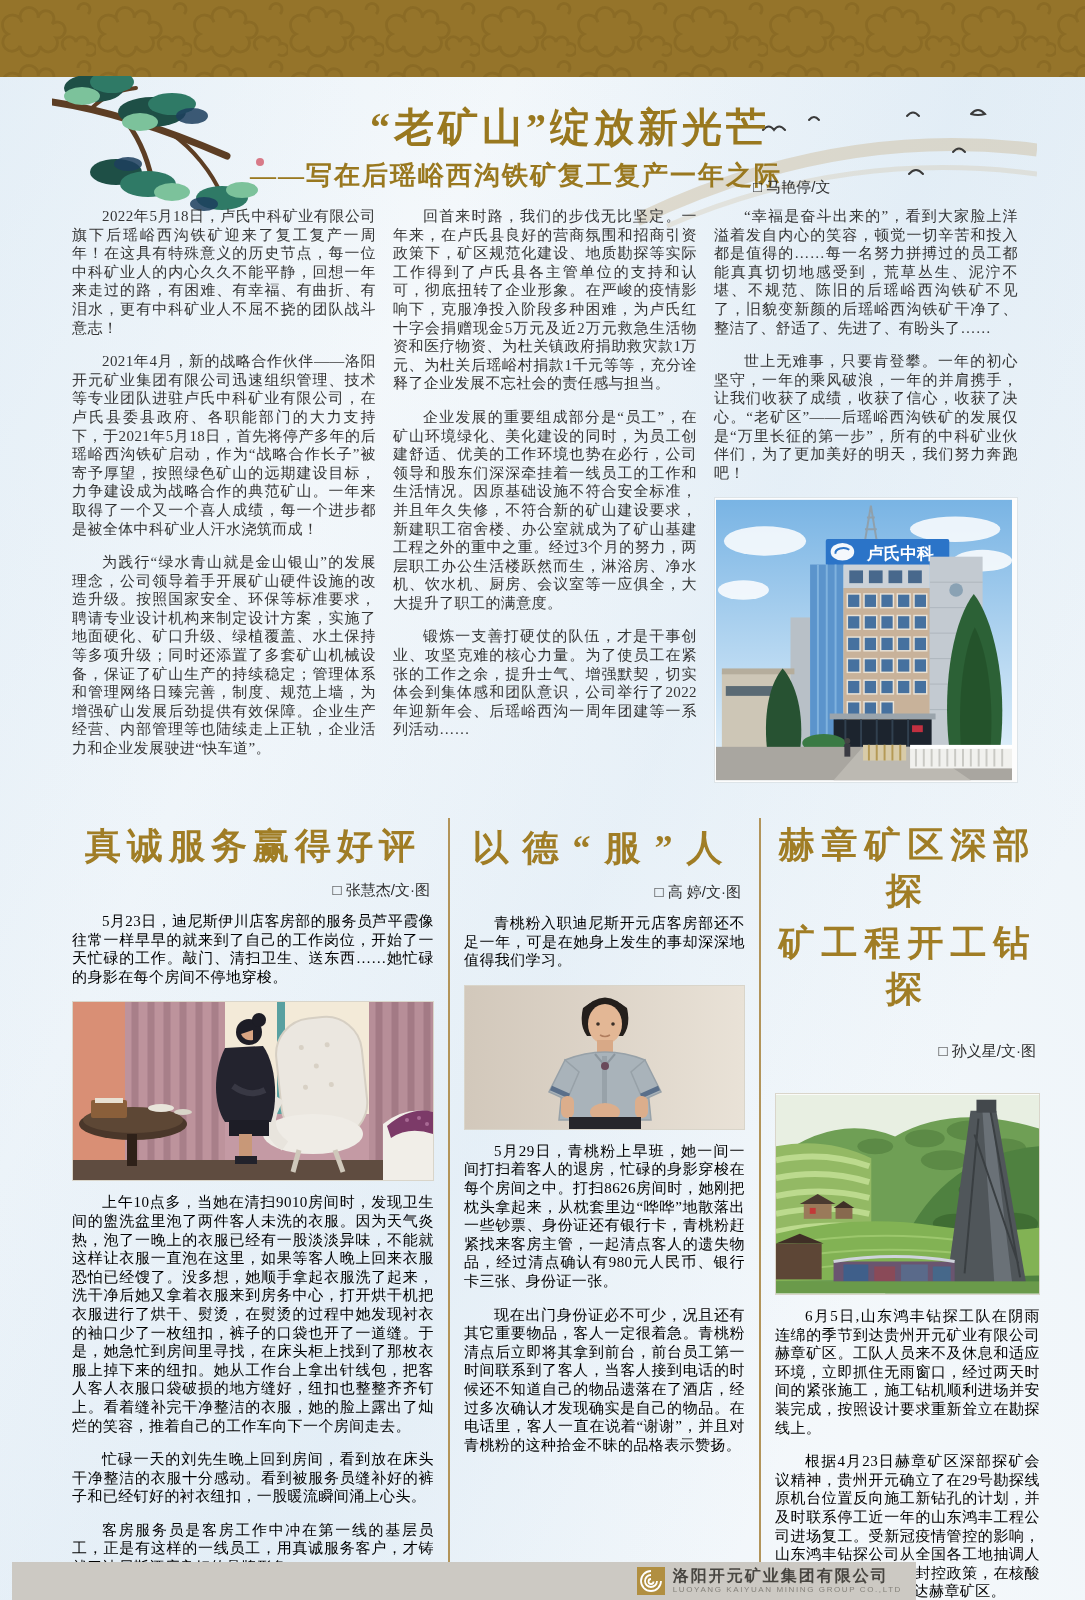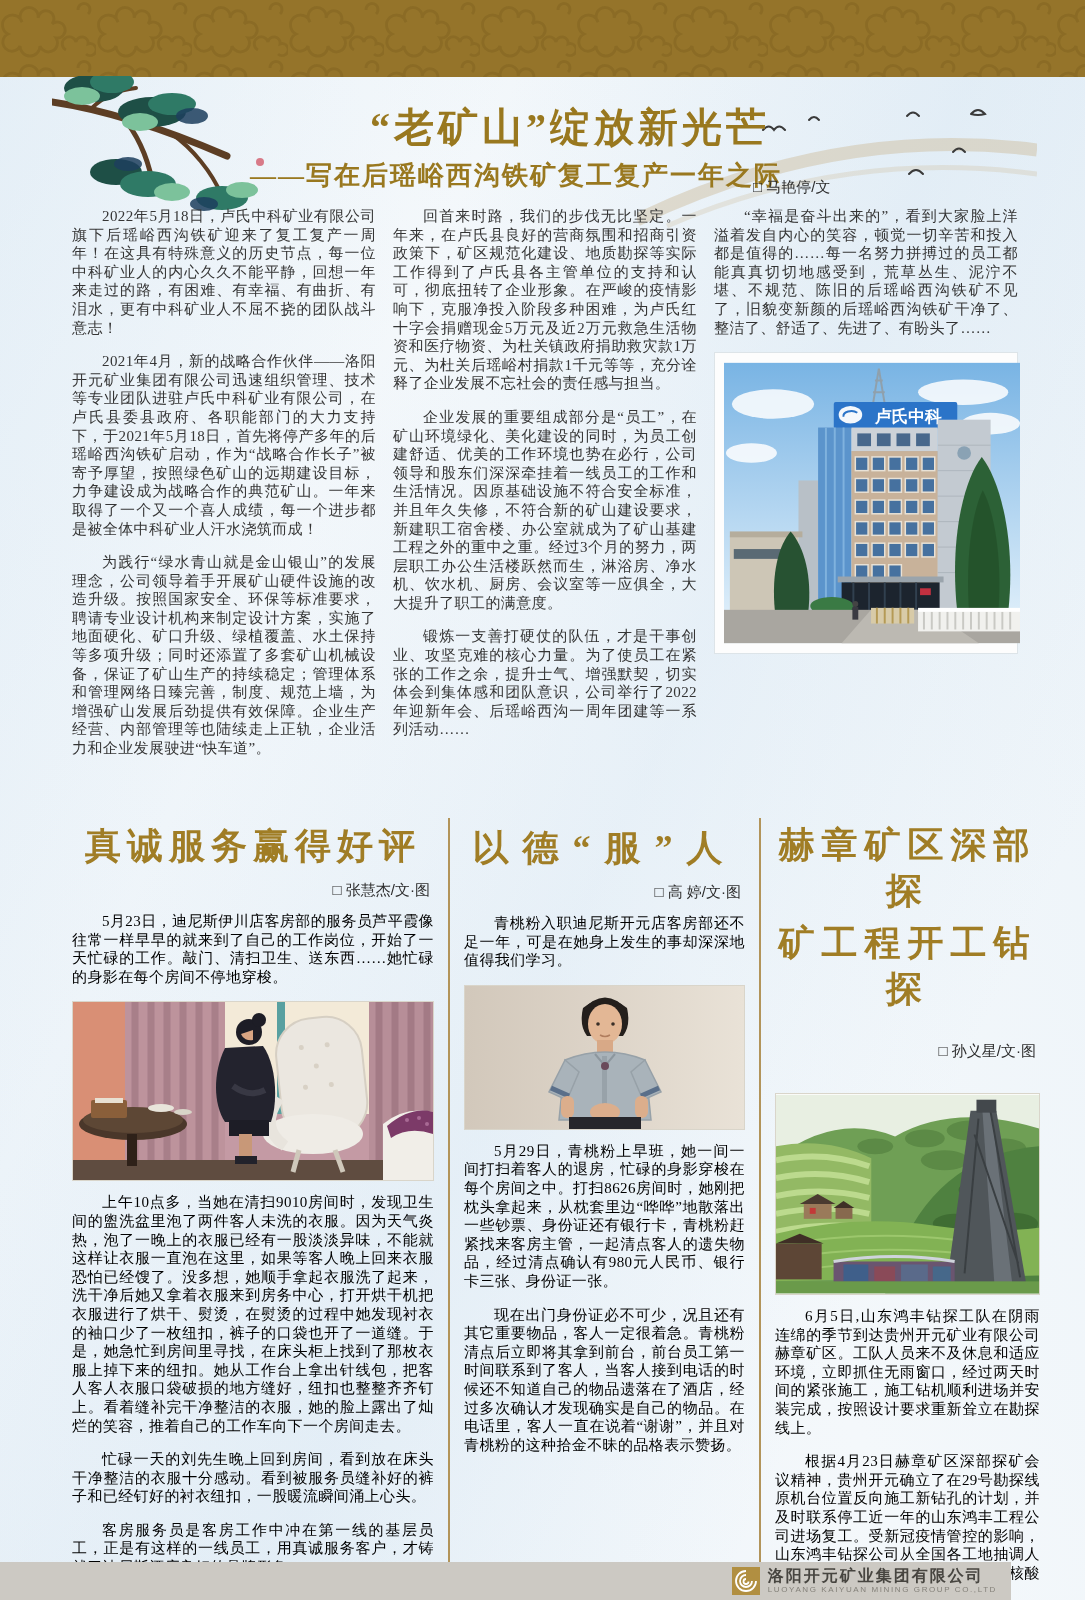--- a/index.html
+++ b/index.html
@@ -18,40 +18,40 @@
   .main-byline{position:absolute;top:178px;right:72px;width:260px;text-align:left;
     font-family:"Liberation Sans","DejaVu Sans",sans-serif;font-size:15px;color:#2e2e2e;}
   .swoosh{position:absolute;top:108px;right:48px;pointer-events:none;}
   .birds{position:absolute;top:108px;right:88px;}
   .tree{position:absolute;top:76px;left:52px;}
   
   .columns{position:absolute;top:207px;left:72px;width:946px;display:flex;gap:17px;}
   .col{width:304px;color:#353535;}
   .para{font-size:15px;line-height:18.6px;letter-spacing:.4px;text-align:justify;
     text-indent:2em;margin:0 0 15px 0;}
-  .photo-frame{border:1px solid #dde4e8;background:#fdfdfd;padding:9px;margin-top:4px;}
+  .photo-frame{border:1px solid #dde4e8;background:#fdfdfd;padding:1px;margin-top:4px;}
   .photo-frame svg{display:block;}
   
   .bottom{position:absolute;top:816px;left:72px;width:946px;display:flex;}
   .vrule{width:2px;border-left:1px solid #b2945a;border-right:1px solid #b2945a;
     margin:2px 0;align-self:stretch;}
   .bcol-a{width:362px;padding-right:14px;}
   .bcol-b{width:281px;padding:0 14px;}
   .bcol-c{flex:1;padding-left:14px;}
   .btitle{font-size:36px;font-weight:bold;color:#a07d25;text-align:center;margin:6px 0 10px 0;}
   .btitle.a{letter-spacing:6px;}
   .btitle.b{letter-spacing:14px;margin-top:8px;}
   .btitle.c{letter-spacing:7px;line-height:46px;margin-bottom:0;}
   .bbyline{text-align:right;font-family:"Liberation Sans","DejaVu Sans",sans-serif;
     font-size:15px;color:#2c2c2c;margin:4px 4px 12px 0;}
   .bbyline.c{margin-top:30px;margin-bottom:32px;}
   .bphoto{margin:2px 0 12px 0;border:1px solid #d9d5ca;background:#fff;}
   .bphoto svg{display:block;}
   
-  .footer{position:absolute;left:0;bottom:0;width:1011px;height:38px;background:#ccc9c3;}
+  .footer{position:absolute;left:12px;bottom:0;width:904px;height:38px;background:#ccc9c3;}
   .footer-brand{position:absolute;right:14px;top:5px;display:flex;align-items:center;gap:8px;}
   .footer-text{display:flex;flex-direction:column;}
   .footer-cn{font-family:"Liberation Sans","DejaVu Sans",sans-serif;font-weight:bold;
     font-size:16px;color:#474540;letter-spacing:2px;line-height:18px;}
   .footer-en{font-family:"Liberation Sans","DejaVu Sans",sans-serif;font-size:8px;
     color:#84817a;letter-spacing:1.6px;line-height:10px;}
 </style>
 </head>
 <body>
 
@@ -133,20 +133,21 @@
       <p class="para">2021年4月，新的战略合作伙伴——洛阳开元矿业集团有限公司迅速组织管理、技术等专业团队进驻卢氏中科矿业有限公司，在卢氏县委县政府、各职能部门的大力支持下，于2021年5月18日，首先将停产多年的后瑶峪西沟铁矿启动，作为“战略合作长子”被寄予厚望，按照绿色矿山的远期建设目标，力争建设成为战略合作的典范矿山。一年来取得了一个又一个喜人成绩，每一个进步都是被全体中科矿业人汗水浇筑而成！</p>
       <p class="para">为践行“绿水青山就是金山银山”的发展理念，公司领导着手开展矿山硬件设施的改造升级。按照国家安全、环保等标准要求，聘请专业设计机构来制定设计方案，实施了地面硬化、矿口升级、绿植覆盖、水土保持等多项升级；同时还添置了多套矿山机械设备，保证了矿山生产的持续稳定；管理体系和管理网络日臻完善，制度、规范上墙，为增强矿山发展后劲提供有效保障。企业生产经营、内部管理等也陆续走上正轨，企业活力和企业发展驶进“快车道”。</p>
     </div>
     <div class="col">
       <p class="para">回首来时路，我们的步伐无比坚定。一年来，在卢氏县良好的营商氛围和招商引资政策下，矿区规范化建设、地质勘探等实际工作得到了卢氏县各主管单位的支持和认可，彻底扭转了企业形象。在严峻的疫情影响下，克服净投入阶段多种困难，为卢氏红十字会捐赠现金5万元及近2万元救急生活物资和医疗物资、为杜关镇政府捐助救灾款1万元、为杜关后瑶峪村捐款1千元等等，充分诠释了企业发展不忘社会的责任感与担当。</p>
       <p class="para">企业发展的重要组成部分是“员工”，在矿山环境绿化、美化建设的同时，为员工创建舒适、优美的工作环境也势在必行，公司领导和股东们深深牵挂着一线员工的工作和生活情况。因原基础设施不符合安全标准，并且年久失修，不符合新的矿山建设要求，新建职工宿舍楼、办公室就成为了矿山基建工程之外的重中之重。经过3个月的努力，两层职工办公生活楼跃然而生，淋浴房、净水机、饮水机、厨房、会议室等一应俱全，大大提升了职工的满意度。</p>
       <p class="para">锻炼一支善打硬仗的队伍，才是干事创业、攻坚克难的核心力量。为了使员工在紧张的工作之余，提升士气、增强默契，切实体会到集体感和团队意识，公司举行了2022年迎新年会、后瑶峪西沟一周年团建等一系列活动……</p>
     </div>
     <div class="col">
       <p class="para">“幸福是奋斗出来的”，看到大家脸上洋溢着发自内心的笑容，顿觉一切辛苦和投入都是值得的……每一名努力拼搏过的员工都能真真切切地感受到，荒草丛生、泥泞不堪、不规范、陈旧的后瑶峪西沟铁矿不见了，旧貌变新颜的后瑶峪西沟铁矿干净了、整洁了、舒适了、先进了、有盼头了……</p>
+      <p class="para">世上无难事，只要肯登攀。一年的初心坚守，一年的乘风破浪，一年的并肩携手，让我们收获了成绩，收获了信心，收获了决心。“老矿区”——后瑶峪西沟铁矿的发展仅是“万里长征的第一步”，所有的中科矿业伙伴们，为了更加美好的明天，我们努力奔跑吧！</p>
 
       <div class="photo-frame">
         <svg width="296" height="282" viewBox="0 0 302 286">
           <defs>
             <linearGradient id="sky" x1="0" y1="0" x2="0" y2="1">
               <stop offset="0" stop-color="#79b4e4"></stop>
                 <stop offset="1" stop-color="#e8f4fc"></stop>
             </linearGradient>
           </defs>
           <rect width="302" height="286" fill="url(#sky)"></rect>

